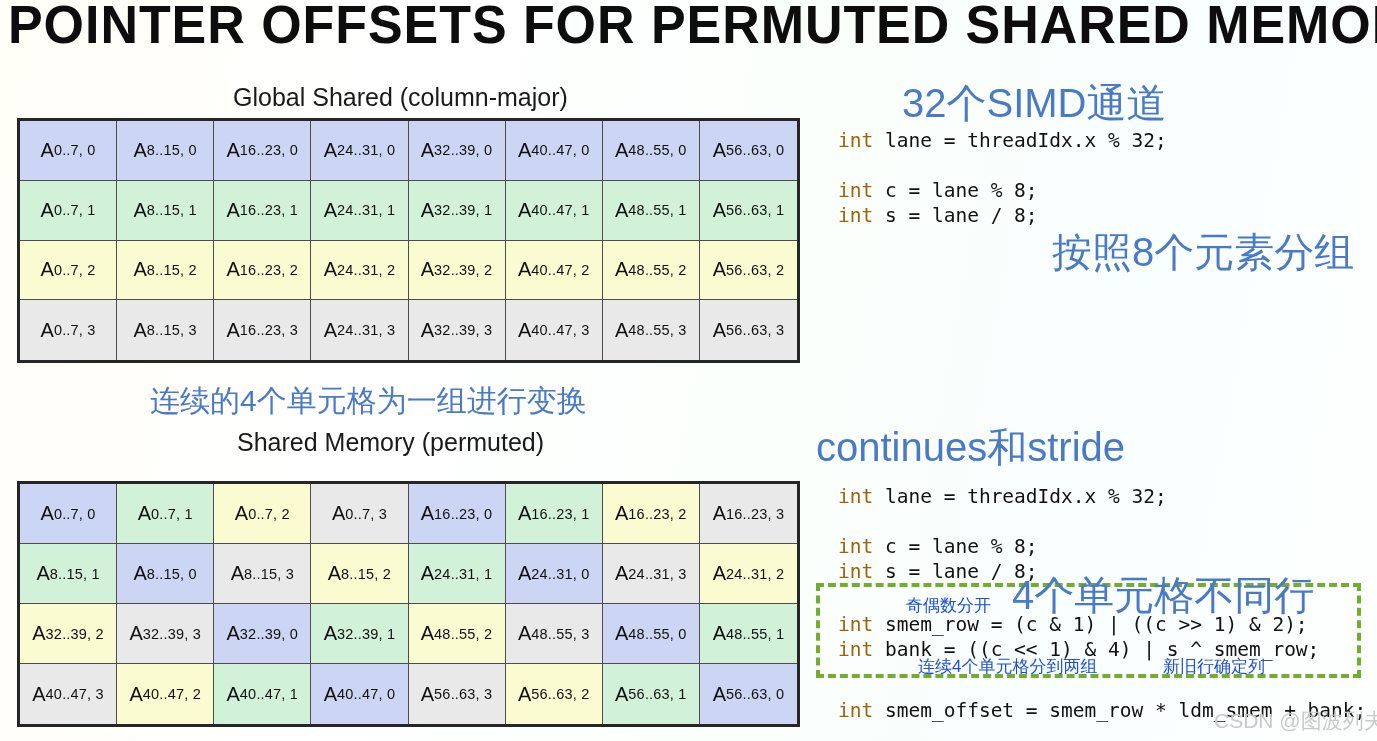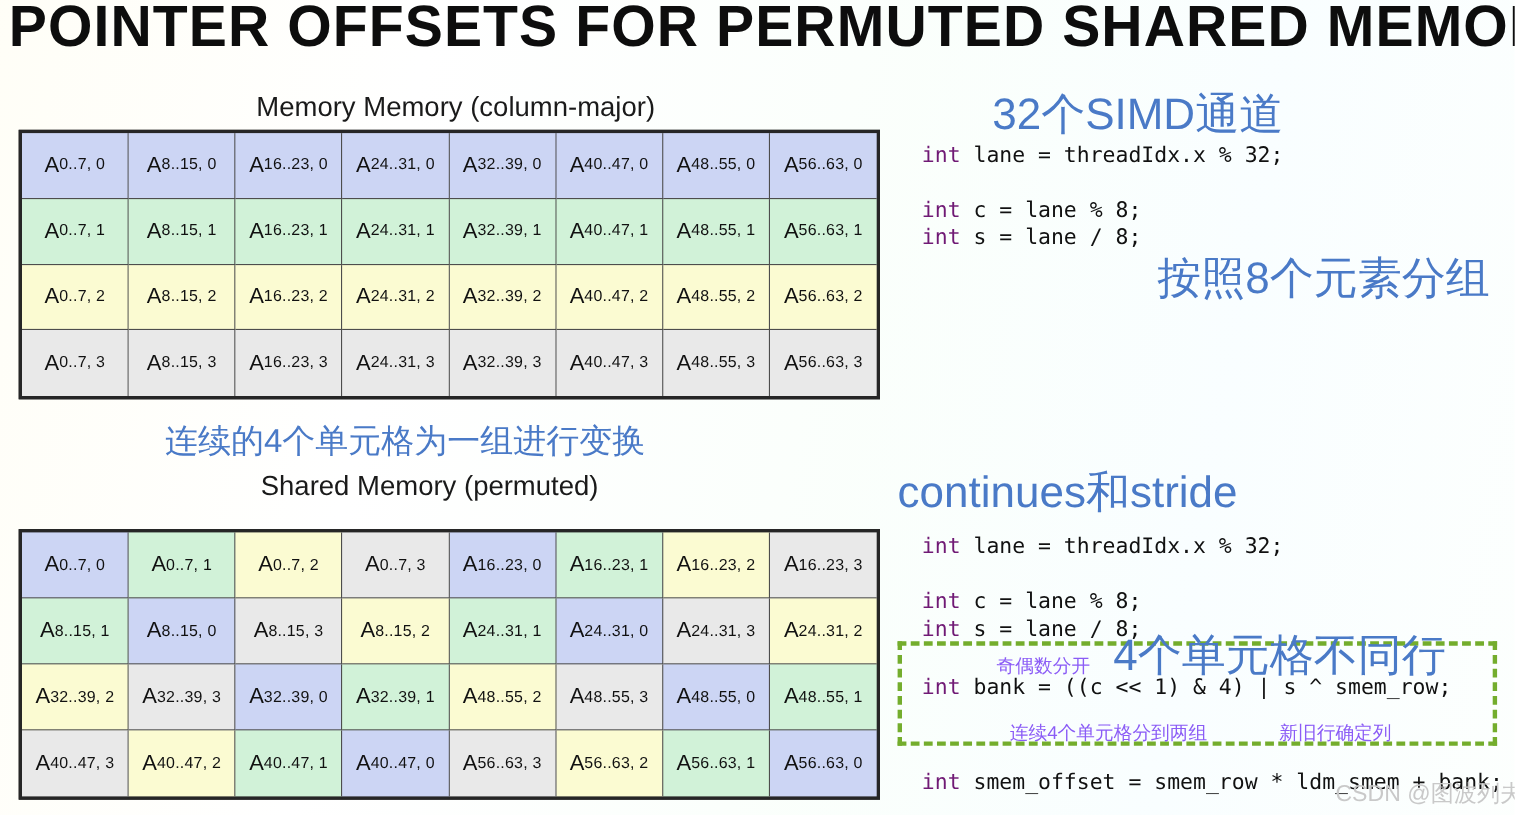--- a/index.html
+++ b/index.html
@@ -89,55 +89,55 @@
   #cn-rows{left:1012px;top:568px;text-align:center;}
 
   .code{
     position:absolute;
     font-family:"DejaVu Sans Mono",monospace;
     font-size:19.5px;
     color:#111;
     white-space:pre;
     line-height:25px;
   }
-  .kw{color:#701a75;}
+  .kw{color:#a16207;}
   #code-top{left:838px;top:128px;}
   #code-mid{left:838px;top:484px;}
   #code-box{left:838px;top:612px;}
   #code-bottom{left:838px;top:698px;}
 
   #dashed-box{
     position:absolute;left:816px;top:583px;width:545px;height:95px;
     border:4px dashed #74ad2d;
     box-sizing:border-box;
   }
   .cn-small{
     position:absolute;
-    color:#8b5cf6;
+    color:#1d4ed8;
     font-size:17px;
     white-space:nowrap;
   }
   #cn-odd-even{left:906px;top:594px;}
   #cn-two-groups{left:918px;top:655px;}
   #cn-newold{left:1163px;top:655px;text-align:right;}
 
   #watermark{
     position:absolute;left:1214px;top:707px;
     font-size:21px;color:#c9c9c9;
     white-space:nowrap;
   }
 </style>
 </head>
 <body>
 
 <div id="tint"></div>
 
 <div id="slide-title">POINTER OFFSETS FOR PERMUTED SHARED MEMORY</div>
 
-<div class="tbl-caption" id="caption-global">Memory Memory (column-major)</div>
+<div class="tbl-caption" id="caption-global">Global Shared (column-major)</div>
 <div class="grid" id="grid-global">
     <div class="cell c-blue">
       <span>A</span>
       <span class="sub">0..7, 0</span>
     </div>
     <div class="cell c-blue">
       <span>A</span>
       <span class="sub">8..15, 0</span>
     </div>
     <div class="cell c-blue">
@@ -399,19 +399,19 @@
 <div class="cn-head" id="cn-simd">32个SIMD通道</div>
 <div class="cn-head" id="cn-group8">按照8个元素分组</div>
 <div class="code" id="code-top"><div><span class="kw">int</span><span> lane = threadIdx.x % 32;</span></div><div><span>&nbsp;</span></div><div><span class="kw">int</span><span> c = lane % 8;</span></div><div><span class="kw">int</span><span> s = lane / 8;</span></div><div><span>&nbsp;</span></div></div>
 
 <div class="cn-head" id="cn-continues">continues和stride</div>
 <div class="code" id="code-mid"><div><span class="kw">int</span><span> lane = threadIdx.x % 32;</span></div><div><span>&nbsp;</span></div><div><span class="kw">int</span><span> c = lane % 8;</span></div><div><span class="kw">int</span><span> s = lane / 8;</span></div></div>
 
 <div id="dashed-box"></div>
 <div class="cn-head" id="cn-rows">4个单元格不同行</div>
 <div class="cn-small" id="cn-odd-even">奇偶数分开</div>
-<div class="code" id="code-box"><div><span class="kw">int</span><span> bank = ((c &lt;&lt; 1) &amp; 4) | s ^ smem_row;</span></div></div>
+<div class="code" id="code-box"><div><span class="kw">int</span><span> smem_row = (c &amp; 1) | ((c &gt;&gt; 1) &amp; 2);</span></div><div><span class="kw">int</span><span> bank = ((c &lt;&lt; 1) &amp; 4) | s ^ smem_row;</span></div></div>
 <div class="cn-small" id="cn-two-groups">连续4个单元格分到两组</div>
 <div class="cn-small" id="cn-newold">新旧行确定列</div>
 
 <div class="code" id="code-bottom"><div><span class="kw">int</span><span> smem_offset = smem_row * ldm_smem + bank;</span></div></div>
 
 <div id="watermark">CSDN @图波列夫</div>
 
 </body></html>

